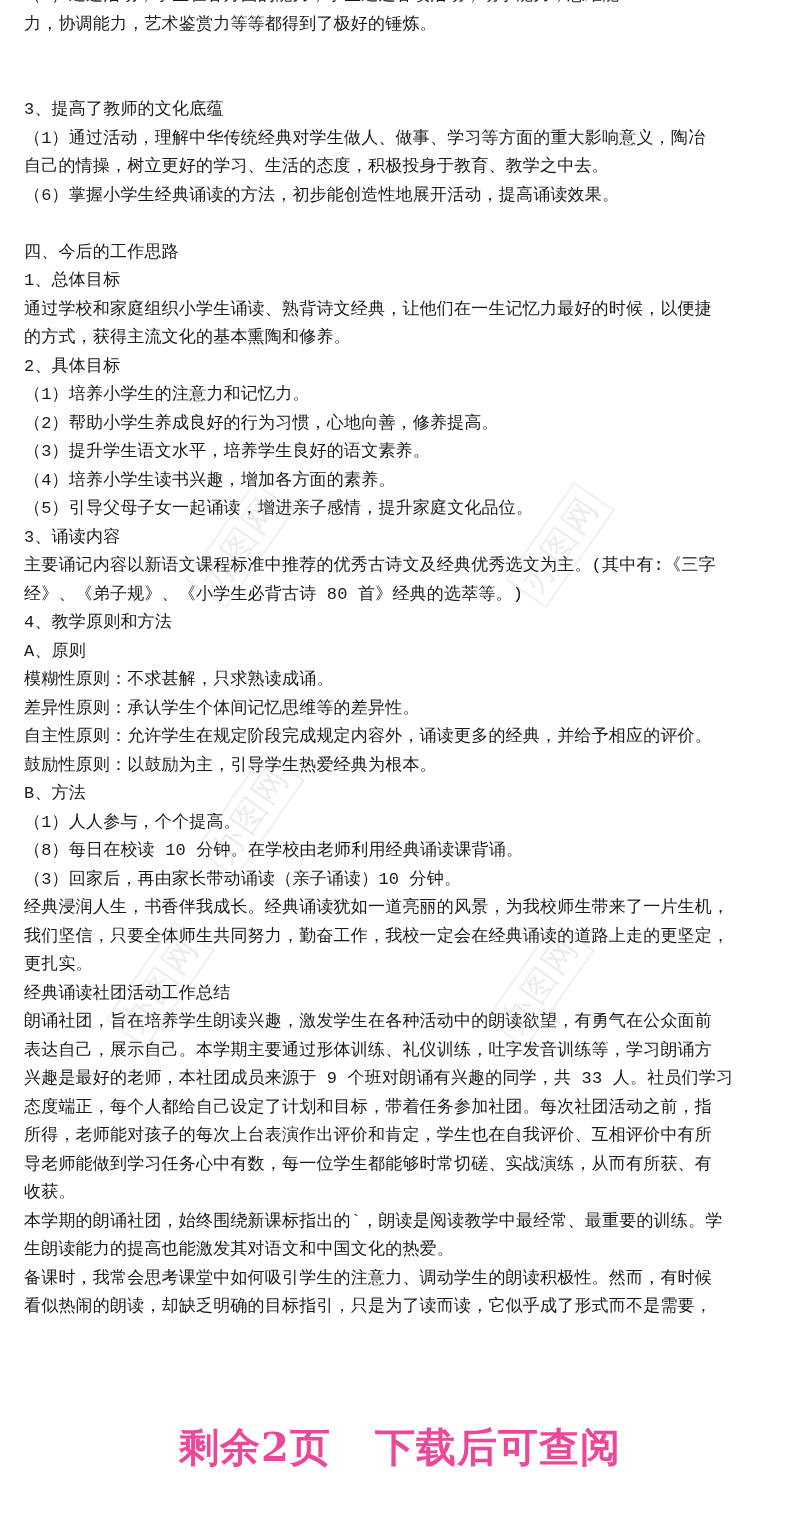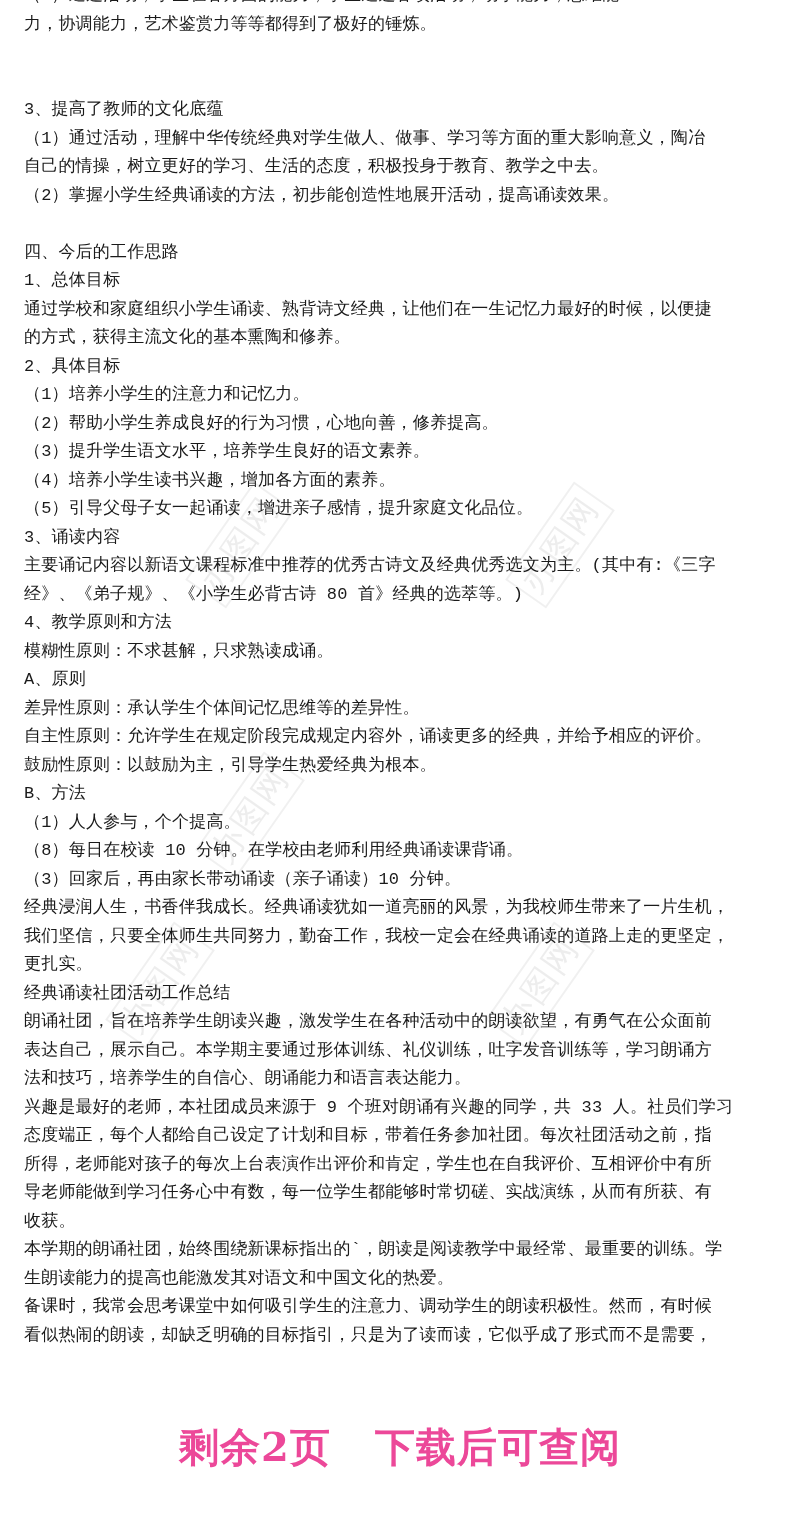--- a/index.html
+++ b/index.html
@@ -30,52 +30,51 @@
 <body>
 
 <div class="page" id="page">
     <div class="line cutoff">（1）通过活动，学生在各方面的能力，学生通过各项活动，动手能力，思维能</div>
     <div class="line body">力，协调能力，艺术鉴赏力等等都得到了极好的锤炼。</div>
     <div class="line blank"></div>
     <div class="line blank"></div>
     <div class="line heading">3、提高了教师的文化底蕴</div>
     <div class="line body">（1）通过活动，理解中华传统经典对学生做人、做事、学习等方面的重大影响意义，陶冶</div>
     <div class="line body">自己的情操，树立更好的学习、生活的态度，积极投身于教育、教学之中去。</div>
-    <div class="line body">（2）掌握小学生经典诵读的方法，初步能创造性地展开活动，提高诵读效果。</div>
+    <div class="line body">（6）掌握小学生经典诵读的方法，初步能创造性地展开活动，提高诵读效果。</div>
     <div class="line blank"></div>
     <div class="line heading">四、今后的工作思路</div>
     <div class="line heading">1、总体目标</div>
     <div class="line body">通过学校和家庭组织小学生诵读、熟背诗文经典，让他们在一生记忆力最好的时候，以便捷</div>
     <div class="line body">的方式，获得主流文化的基本熏陶和修养。</div>
     <div class="line heading">2、具体目标</div>
     <div class="line body">（1）培养小学生的注意力和记忆力。</div>
     <div class="line body">（2）帮助小学生养成良好的行为习惯，心地向善，修养提高。</div>
     <div class="line body">（3）提升学生语文水平，培养学生良好的语文素养。</div>
     <div class="line body">（4）培养小学生读书兴趣，增加各方面的素养。</div>
     <div class="line body">（5）引导父母子女一起诵读，增进亲子感情，提升家庭文化品位。</div>
     <div class="line heading">3、诵读内容</div>
     <div class="line body">主要诵记内容以新语文课程标准中推荐的优秀古诗文及经典优秀选文为主。(其中有:《三字</div>
     <div class="line body">经》、《弟子规》、《小学生必背古诗 80 首》经典的选萃等。)</div>
     <div class="line heading">4、教学原则和方法</div>
+    <div class="line heading">A、原则</div>
     <div class="line body">模糊性原则：不求甚解，只求熟读成诵。</div>
-    <div class="line heading">A、原则</div>
     <div class="line body">差异性原则：承认学生个体间记忆思维等的差异性。</div>
     <div class="line body">自主性原则：允许学生在规定阶段完成规定内容外，诵读更多的经典，并给予相应的评价。</div>
     <div class="line body">鼓励性原则：以鼓励为主，引导学生热爱经典为根本。</div>
     <div class="line heading">B、方法</div>
     <div class="line body">（1）人人参与，个个提高。</div>
     <div class="line body">（8）每日在校读 10 分钟。在学校由老师利用经典诵读课背诵。</div>
     <div class="line body">（3）回家后，再由家长带动诵读（亲子诵读）10 分钟。</div>
     <div class="line body">经典浸润人生，书香伴我成长。经典诵读犹如一道亮丽的风景，为我校师生带来了一片生机，</div>
     <div class="line body">我们坚信，只要全体师生共同努力，勤奋工作，我校一定会在经典诵读的道路上走的更坚定，</div>
     <div class="line body">更扎实。</div>
     <div class="line heading">经典诵读社团活动工作总结</div>
     <div class="line body">朗诵社团，旨在培养学生朗读兴趣，激发学生在各种活动中的朗读欲望，有勇气在公众面前</div>
     <div class="line body">表达自己，展示自己。本学期主要通过形体训练、礼仪训练，吐字发音训练等，学习朗诵方</div>
-    <div class="line body">法和技巧，培养学生的自信心、朗诵能力和语言表达能力。</div>
     <div class="line body">兴趣是最好的老师，本社团成员来源于 9 个班对朗诵有兴趣的同学，共 33 人。社员们学习</div>
     <div class="line body">态度端正，每个人都给自己设定了计划和目标，带着任务参加社团。每次社团活动之前，指</div>
     <div class="line body">所得，老师能对孩子的每次上台表演作出评价和肯定，学生也在自我评价、互相评价中有所</div>
     <div class="line body">导老师能做到学习任务心中有数，每一位学生都能够时常切磋、实战演练，从而有所获、有</div>
     <div class="line body">收获。</div>
     <div class="line body">本学期的朗诵社团，始终围绕新课标指出的`，朗读是阅读教学中最经常、最重要的训练。学</div>
     <div class="line body">生朗读能力的提高也能激发其对语文和中国文化的热爱。</div>
     <div class="line body">备课时，我常会思考课堂中如何吸引学生的注意力、调动学生的朗读积极性。然而，有时候</div>
     <div class="line body">看似热闹的朗读，却缺乏明确的目标指引，只是为了读而读，它似乎成了形式而不是需要，</div>
   </div>

